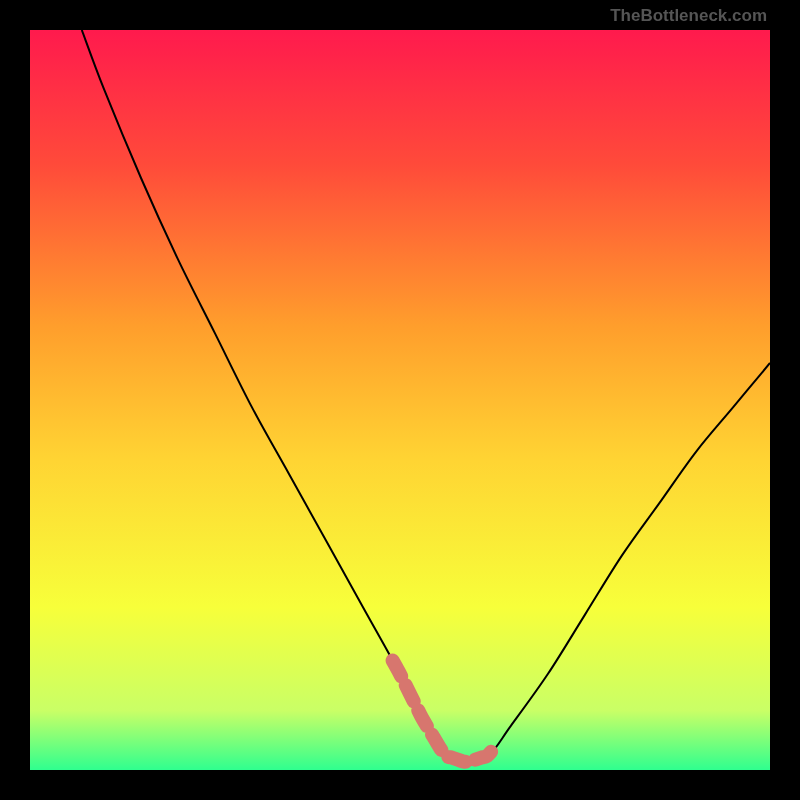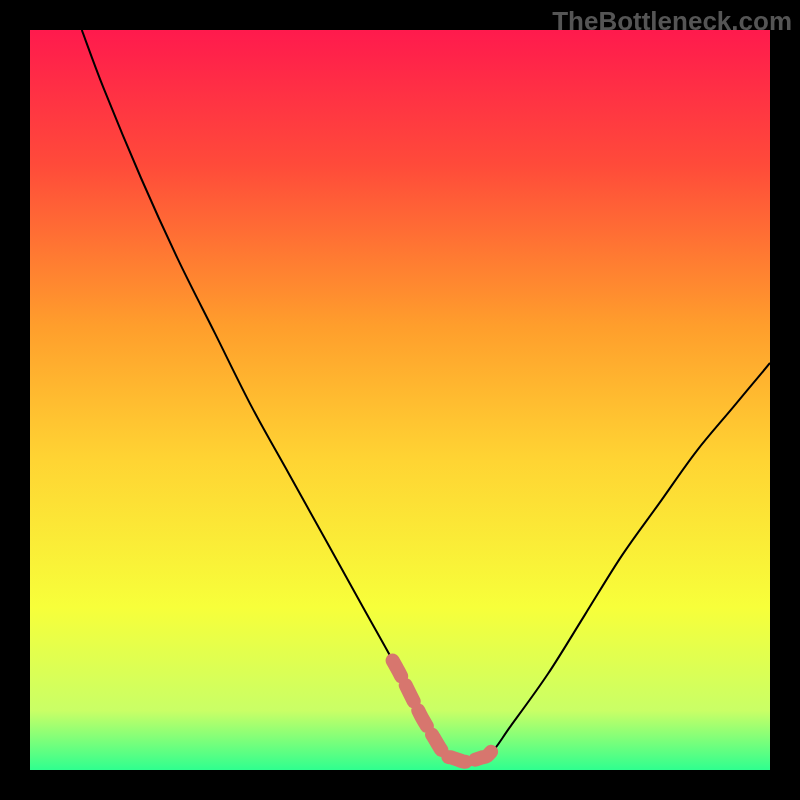--- a/index.html
+++ b/index.html
@@ -13,23 +13,23 @@
   }
   .outer-frame {
     width: 800px;
     height: 800px;
     position: relative;
     background: #000;
   }
   .watermark {
     position: absolute;
     top: 6px;
-    right: 8px;
+    right: 33px;
     color: #555;
-    font-size: 26px;
+    font-size: 17px;
     font-weight: 600;
     z-index: 10;
   }
   .plot {
     position: absolute;
     left: 30px;
     top: 30px;
     width: 740px;
     height: 740px;
   }

